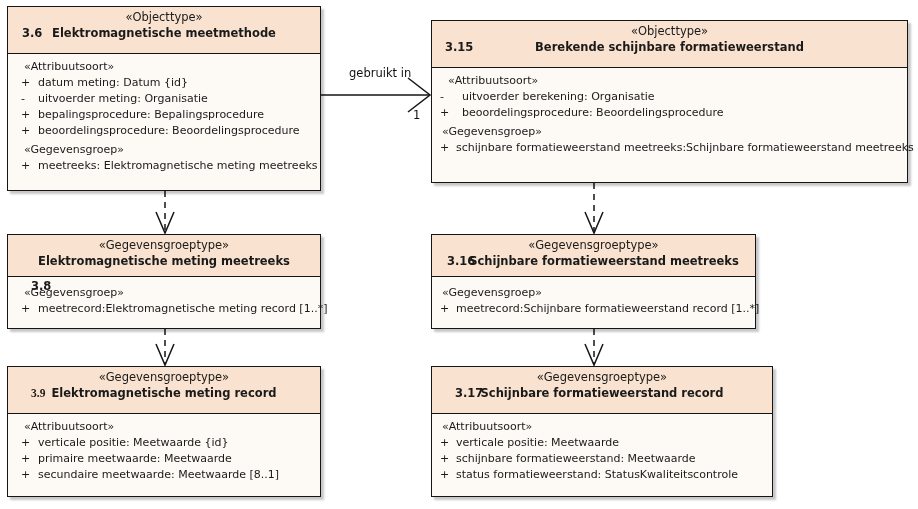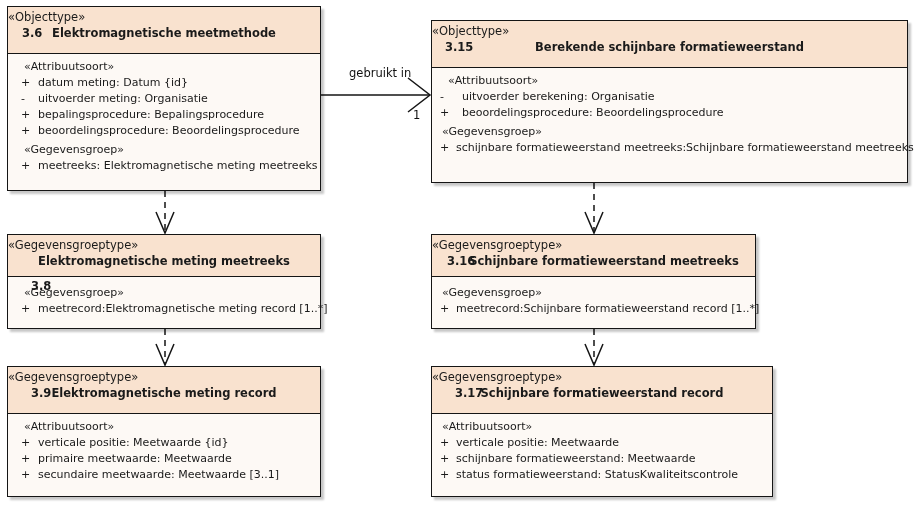--- a/index.html
+++ b/index.html
@@ -20,20 +20,21 @@
     box-shadow:3px 3px 2px rgba(0,0,0,0.22);
   }
   .hdr{
     background:#f9e2cf;
     border-bottom:1.6px solid #151515;
     box-sizing:border-box;
     position:relative;
     width:100%;
   }
   .stereo-top{
+    text-align:center;
     font-size:11.5px;
     color:#1a1a1a;
     line-height:13px;
     padding-top:4px;
   }
   .titleline{
     position:relative;
     height:19px;
     line-height:19px;
   }
@@ -199,37 +200,37 @@
         <span class="vis" style="left:8px;">+</span>
         <span>meetrecord:Schijnbare formatieweerstand record [1..*]</span>
       </div>
     </div>
   </div>
 
   <div class="uml-class" style="left:7px;top:366px;width:314px;height:131px;">
     <div class="hdr" style="height:47px;">
       <div class="stereo-top">«Gegevensgroeptype»</div>
       <div class="titleline">
-        <span class="idnum" style="left:23px;">3.9</span>
+        <span class="idnum" style="left:23px;font-family:Liberation Serif, serif;">3.9</span>
         <span class="cname">Elektromagnetische meting record</span>
       </div>
     </div>
     <div class="body-sec">
       <div class="grp">«Attribuutsoort»</div>
       <div class="feat">
         <span class="vis">+</span>
         <span>verticale positie: Meetwaarde {id}</span>
       </div>
       <div class="feat">
         <span class="vis">+</span>
         <span>primaire meetwaarde: Meetwaarde</span>
       </div>
       <div class="feat">
         <span class="vis">+</span>
-        <span>secundaire meetwaarde: Meetwaarde [3..1]</span>
+        <span>secundaire meetwaarde: Meetwaarde [8..1]</span>
       </div>
     </div>
   </div>
 
   <div class="uml-class" style="left:431px;top:366px;width:342px;height:131px;">
     <div class="hdr" style="height:47px;">
       <div class="stereo-top">«Gegevensgroeptype»</div>
       <div class="titleline">
         <span class="idnum" style="left:23px;">3.17</span>
         <span class="cname">Schijnbare formatieweerstand record</span>

